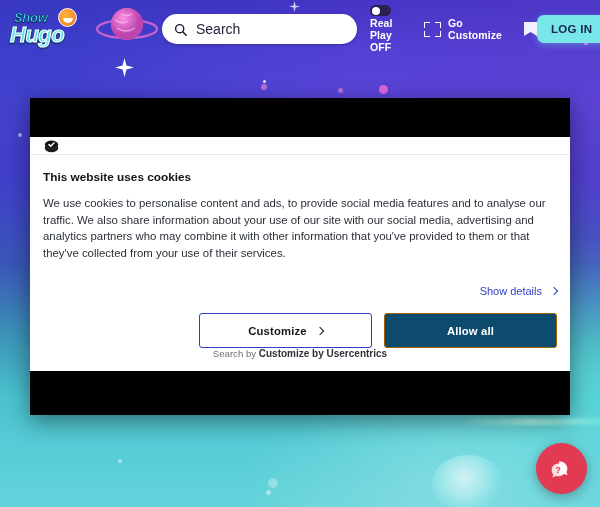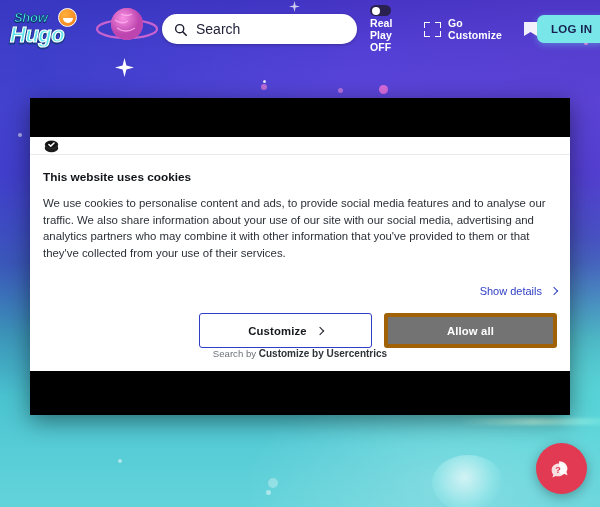--- a/index.html
+++ b/index.html
@@ -185,21 +185,21 @@
     display:flex; gap:12px; justify-content:flex-end;
     padding:16px 13px 0 13px;
   }
   .cd-btn {
     height:35px; width:173px; border-radius:3px; cursor:pointer;
     font-family:"Liberation Sans", sans-serif;
     font-size:11.3px; font-weight:700; letter-spacing:.15px;
     display:flex; align-items:center; justify-content:center; gap:10px;
   }
   #customize-button { background:#fff; color:#15181d; border:1px solid #2f3ec4; }
-  #allow-all-button { background:#737373; color:#fff; border:4px solid #a16207;text-align:right; }
+  #allow-all-button { background:#0c4a6e; color:#fff; border:1px solid #a16207;text-align:right; }
   #cd-footer {
     margin-top:auto; text-align:center; padding-bottom:12px;
     font-size:9.6px; color:#6c7078;
   }
   #cd-footer b { color:#2e3238; font-weight:700; font-size:10px; }
 
   
   #chat-widget {
     position:absolute; right:13px; bottom:13px; width:51px; height:51px;
     border-radius:50%; background:#e13a52; z-index:10; cursor:pointer;

